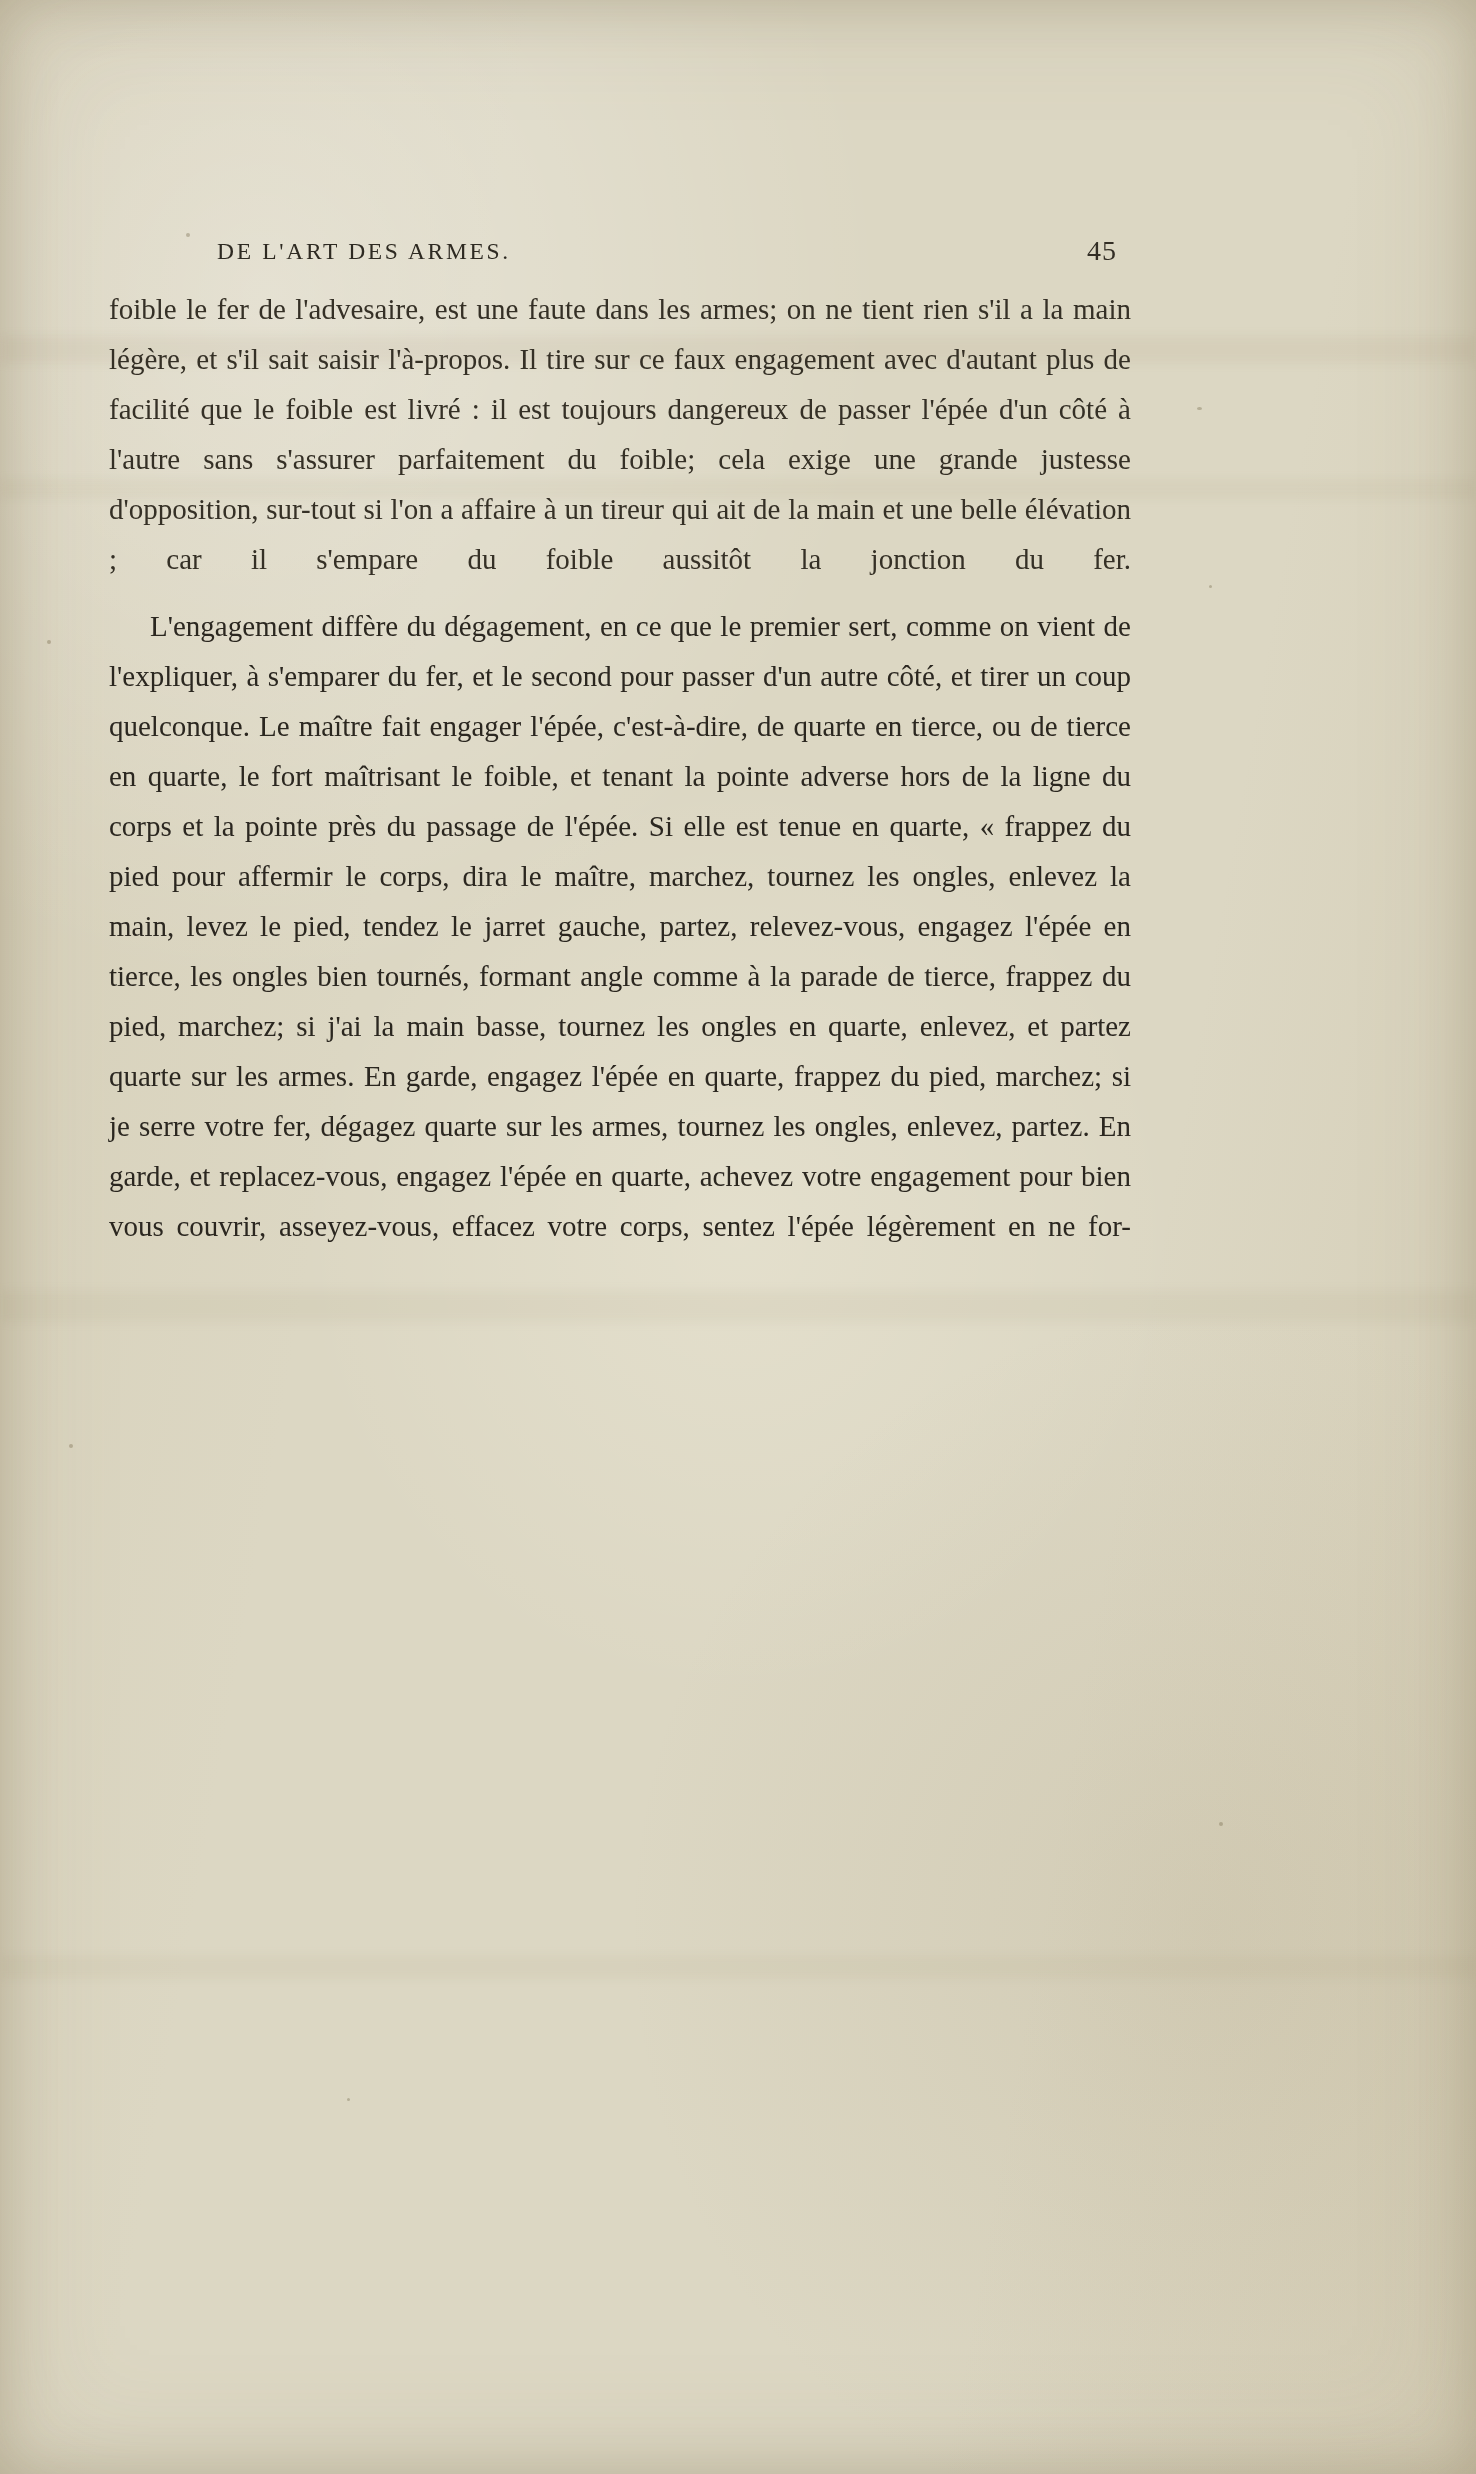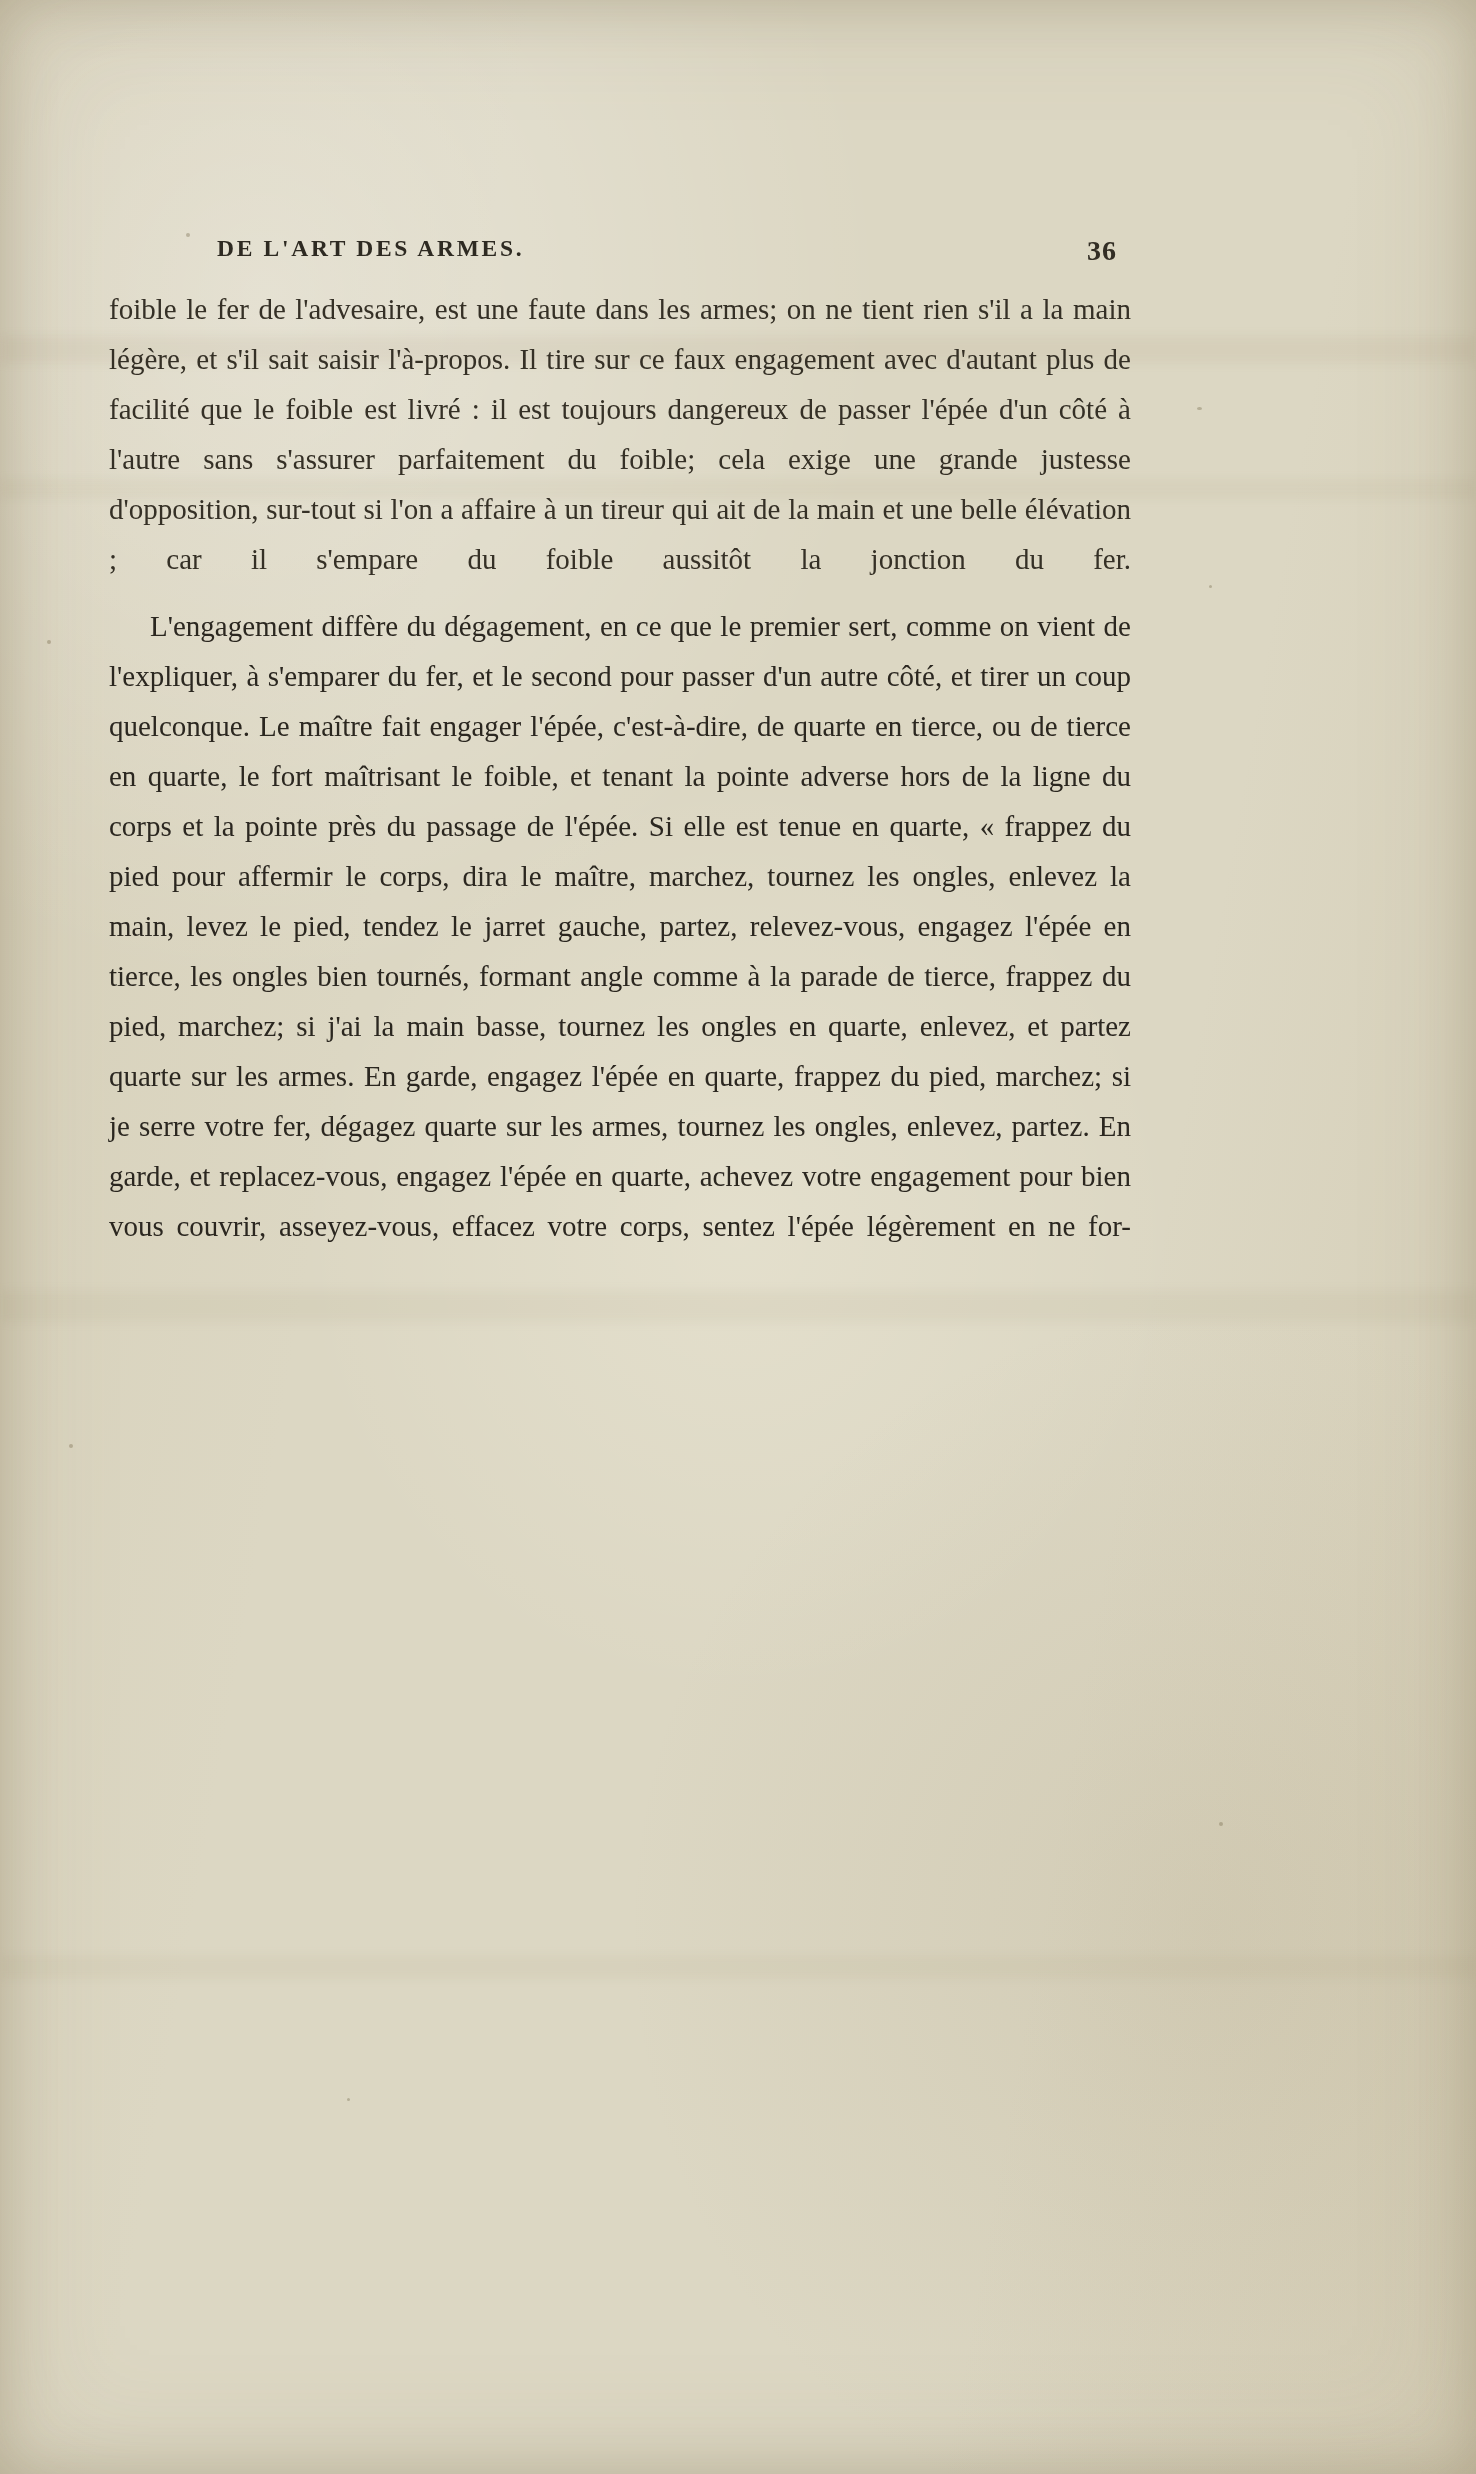--- a/index.html
+++ b/index.html
@@ -61,24 +61,23 @@
 
   .text-block {
     position: absolute;
     left: 92px;
     top: 235px;
     width: 1056px;
   }
 
   .running-head {
     display: flex;
-    align-items: flex-start;
+    align-items: center;
     justify-content: space-between;
     padding: 0 7.8px 0 125px;
-    font-weight: bold;
   }
   .head-title {
     font-variant: small-caps;
     letter-spacing: 2.7px;
     font-size: 23.5px;
     color: #2e2a22;
     white-space: nowrap;
   }
   .folio {
     font-size: 28px;
@@ -127,21 +126,21 @@
   <div class="speck" style="left:47px; top:640px; width:3.9px; height:3.9px;"></div>
   <div class="speck" style="left:1209px; top:585px; width:3.1px; height:3.1px;"></div>
   <div class="speck" style="left:69px; top:1444px; width:3.9px; height:3.9px;"></div>
   <div class="speck" style="left:1219px; top:1822px; width:3.9px; height:3.9px;"></div>
   <div class="speck" style="left:347px; top:2098px; width:3.1px; height:3.1px;"></div>
 
   <div class="text-block">
 
     <div class="running-head">
       <span class="head-title">DE L'ART DES ARMES.</span>
-      <span class="folio">36</span>
+      <span class="folio">45</span>
     </div>
 
     <p class="ink-soft">foible le fer de l'advesaire, est une faute dans les armes; on ne tient rien s'il a la main légère, et s'il sait saisir l'à-propos. Il tire sur ce faux engagement avec d'autant plus de facilité que le foible est livré : il est toujours dangereux de passer l'épée d'un côté à l'autre sans s'assurer parfaitement du foible; cela exige une grande justesse d'opposition, sur-tout si l'on a affaire à un tireur qui ait de la main et une belle élévation ; car il s'empare du foible aussitôt la jonction du fer.</p>
     <p class="indent last">L'engagement diffère du dégagement, en ce que le premier sert, comme on vient de l'expliquer, à s'emparer du fer, et le second pour passer d'un autre côté, et tirer un coup quelconque. Le maître fait engager l'épée, c'est-à-dire, de quarte en tierce, ou de tierce en quarte, le fort maîtrisant le foible, et tenant la pointe adverse hors de la ligne du corps et la pointe près du passage de l'épée. Si elle est tenue en quarte, « frappez du pied pour affermir le corps, dira le maître, marchez, tournez les ongles, enlevez la main, levez le pied, tendez le jarret gauche, partez, relevez-vous, engagez l'épée en tierce, les ongles bien tournés, formant angle comme à la parade de tierce, frappez du pied, marchez; si j'ai la main basse, tournez les ongles en quarte, enlevez, et partez quarte sur les armes. En garde, engagez l'épée en quarte, frappez du pied, marchez; si je serre votre fer, dégagez quarte sur les armes, tournez les ongles, enlevez, partez. En garde, et replacez-vous, engagez l'épée en quarte, achevez votre engagement pour bien vous couvrir, asseyez-vous, effacez votre corps, sentez l'épée légèrement en ne for-</p>
 
   </div>
 
   <div class="vignette"></div>
 </div>
 

